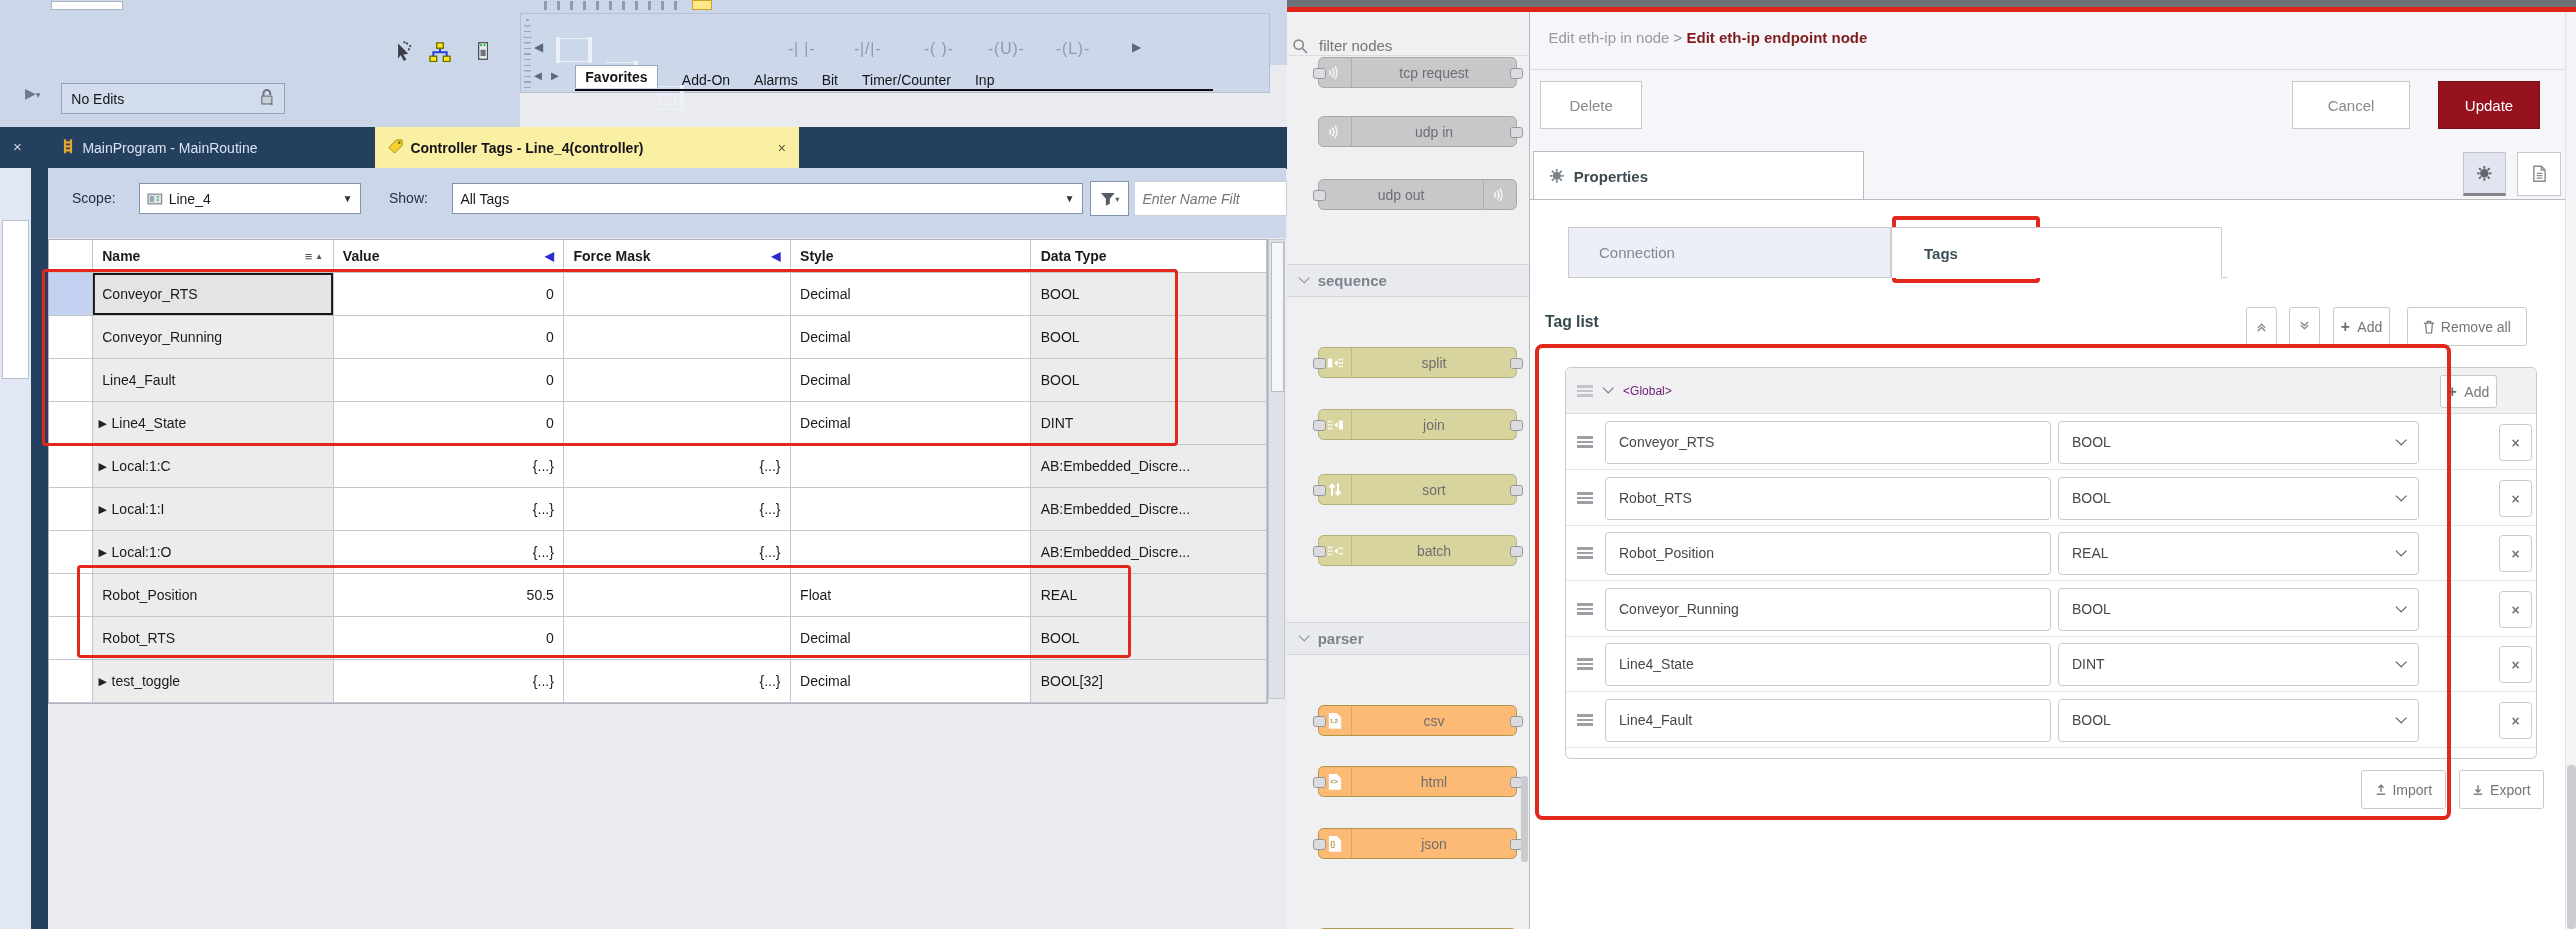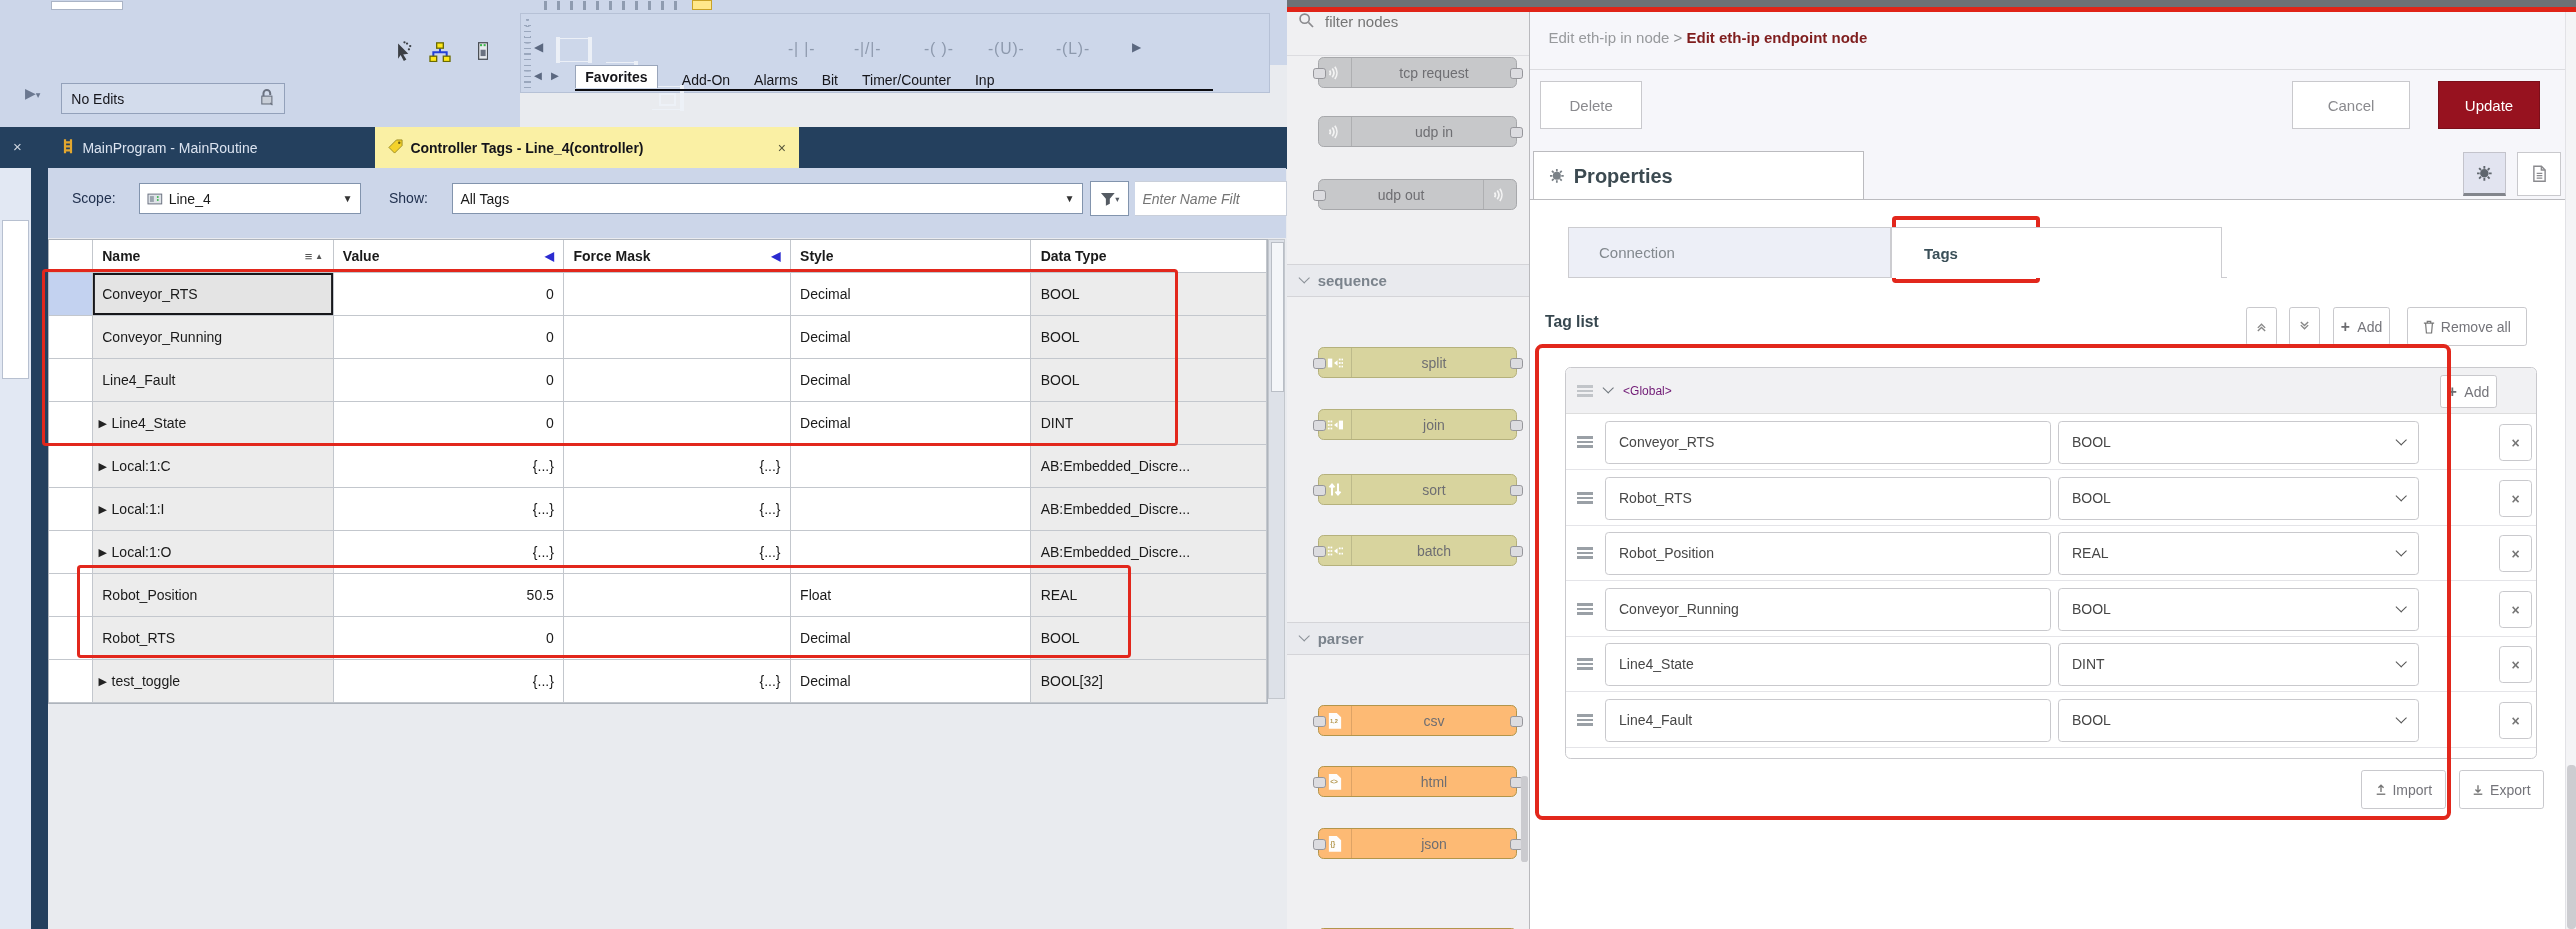--- a/index.html
+++ b/index.html
@@ -52,21 +52,21 @@
   .pl{left:-6.5px}.pr{right:-6.5px}
   .pcat{position:absolute;left:0;width:242px;height:33px;background:#e9eaee;border-top:0.9px solid #d4d4d8;border-bottom:0.9px solid #d4d4d8;
         display:flex;align-items:center;gap:9.3px;padding-left:13px;box-sizing:border-box;font-weight:bold;color:#7b838c;font-size:15px}
   .chev{display:inline-block;width:7.4px;height:7.4px;border-right:1.9px solid #8a9097;border-bottom:1.9px solid #8a9097;transform:rotate(45deg);margin-top:-3.7px}
   
   .tray{left:1529px;top:12px;width:1047px;height:917px;background:#f6f6fa;border-left:0.9px solid #b9b9bd;box-sizing:border-box}
   .nrbtn{background:#fff;border:0.9px solid #c9c9cd;border-radius:0;color:#8a8a8e;font-size:15px;
          display:flex;align-items:center;justify-content:center;box-sizing:border-box;gap:6.5px}
   .nrbtn.primary{background:#97121f;border-color:#7c0e19;color:#fff}
   .proptab{background:#fff;border:0.9px solid #bbbbbf;border-bottom:none;display:flex;align-items:center;gap:9.3px;
-           padding-left:15px;box-sizing:border-box;font-weight:bold;color:#3c4a51;font-size:20px}
+           padding-left:15px;box-sizing:border-box;font-weight:bold;color:#3c4a51;font-size:15px}
   .subtab{position:absolute;height:51px;box-sizing:border-box;display:flex;align-items:center;font-size:15px}
   .sgray{background:#edeff7;border:0.9px solid #ccccd0;color:#82888e}
   .swhite{background:#fff;border:0.9px solid #ccccd0;border-bottom:none;color:#3a4f58;font-weight:bold;z-index:2}
   .tinput{position:absolute;height:43px;border:0.9px solid #c9c9cd;border-radius:3.7px;background:#fff;color:#474747;
           font-size:14px;padding:0 13px;box-sizing:border-box;font-family:"Liberation Sans",sans-serif}
   .tselect{position:absolute;height:43px;border:0.9px solid #c9c9cd;border-radius:3.7px;background:#fff;color:#474747;
            font-size:14px;display:flex;align-items:center;padding:0 13px;box-sizing:border-box}
   .tselect .chev{border-color:#555;margin-left:auto}
   .handle{width:15.7px;height:12px;background:linear-gradient(#9aa0a6 0 2.8px,transparent 2.8px 4.6px,#9aa0a6 4.6px 7.4px,transparent 7.4px 9.3px,#9aa0a6 9.3px 12px)}
   .xbtn{position:absolute;width:31px;height:35px;background:#fff;border:0.9px solid #c9c9cd;border-radius:3.7px;
@@ -429,21 +429,21 @@
     </div>
 
     <div class="abs redbox" style="left:42px;top:269px;width:1136px;height:177px"></div>
     <div class="abs redbox" style="left:77px;top:565px;width:1054px;height:93px"></div>
   </div>
 
   <div class="abs" style="left:1287px;top:0;width:1289px;height:7.4px;background:#6d7176"></div>
   <div class="abs" style="left:1287px;top:7.4px;width:1289px;height:4.6px;background:#e02418"></div>
 
   <div class="abs palette">
-    <div class="abs" style="left:0;top:0;width:242px;height:44px;border-bottom:0.9px solid #dcdce0;display:flex;align-items:flex-start;gap:8.3px;padding-left:11px;box-sizing:border-box">
+    <div class="abs" style="left:0;top:0;width:242px;height:44px;border-bottom:0.9px solid #dcdce0;display:flex;align-items:flex-end;gap:8.3px;padding-left:5px;box-sizing:border-box">
       <span style="display:flex">
           <svg width="16.7" height="16.7" viewBox="0 0 20 20">
             <circle cx="8" cy="8" r="5.5" fill="none" stroke="#8a8a8e" stroke-width="2"></circle>
             <line x1="12.5" y1="12.5" x2="18" y2="18" stroke="#8a8a8e" stroke-width="2"></line>
           </svg>
         </span>
       <input style="border: none; background: transparent; outline: none; font-size: 15px; color: rgb(110, 110, 114); font-family: &quot;Liberation Sans&quot;, sans-serif; width: 185px;" placeholder="filter nodes">
     </div>
 
     <div class="pnode ngray il" style="top:45px">

